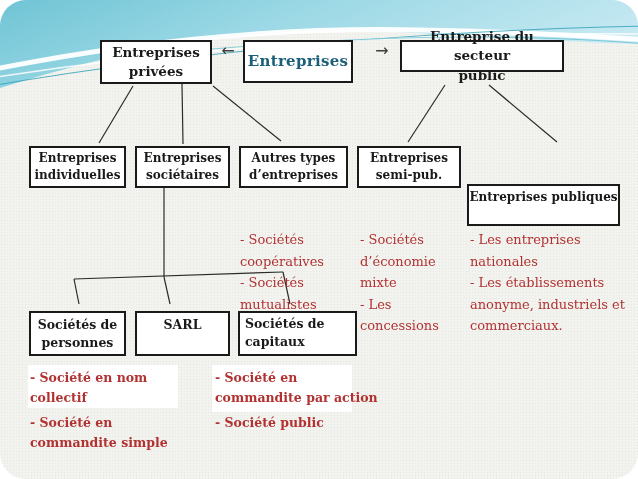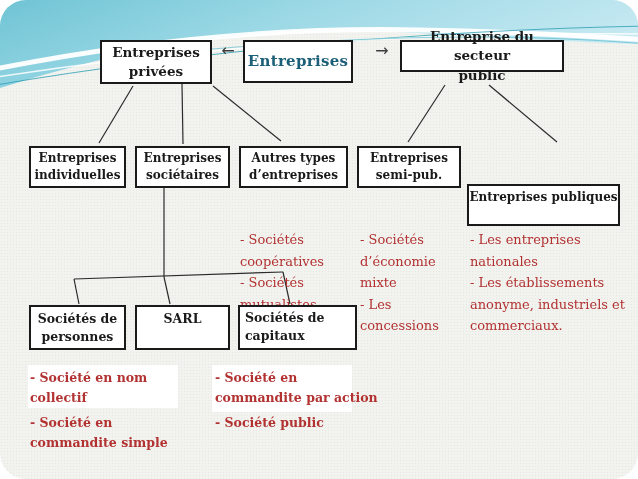--- a/index.html
+++ b/index.html
@@ -21,21 +21,21 @@
     border:2px solid #1a1a1a;
     box-sizing:border-box;
     display:flex;align-items:center;justify-content:center;
     text-align:center;
     font-weight:bold;color:#1a1a1a;
     white-space:pre-line;
     line-height:1.42;
   }
   .lvl1{font-size:13.5px;}
   .lvl2{font-size:12px;}
-  .lvl3{font-size:12.5px;}
+  .lvl3{font-size:12.5px;margin-top:6px;}
   .top-align{align-items:flex-start;padding-top:3px;}
   .left-align{justify-content:flex-start;text-align:left;padding-left:5px;align-items:flex-start;padding-top:2px;}
   .root-box{color:#1c5f78;font-size:15px;letter-spacing:0.3px;}
   .arrow{
     position:absolute;width:28px;text-align:center;
     font-size:16px;color:#3c3c3c;line-height:18px;
     font-family:"DejaVu Sans","Liberation Sans",sans-serif;
   }
   .redlist{
     position:absolute;

